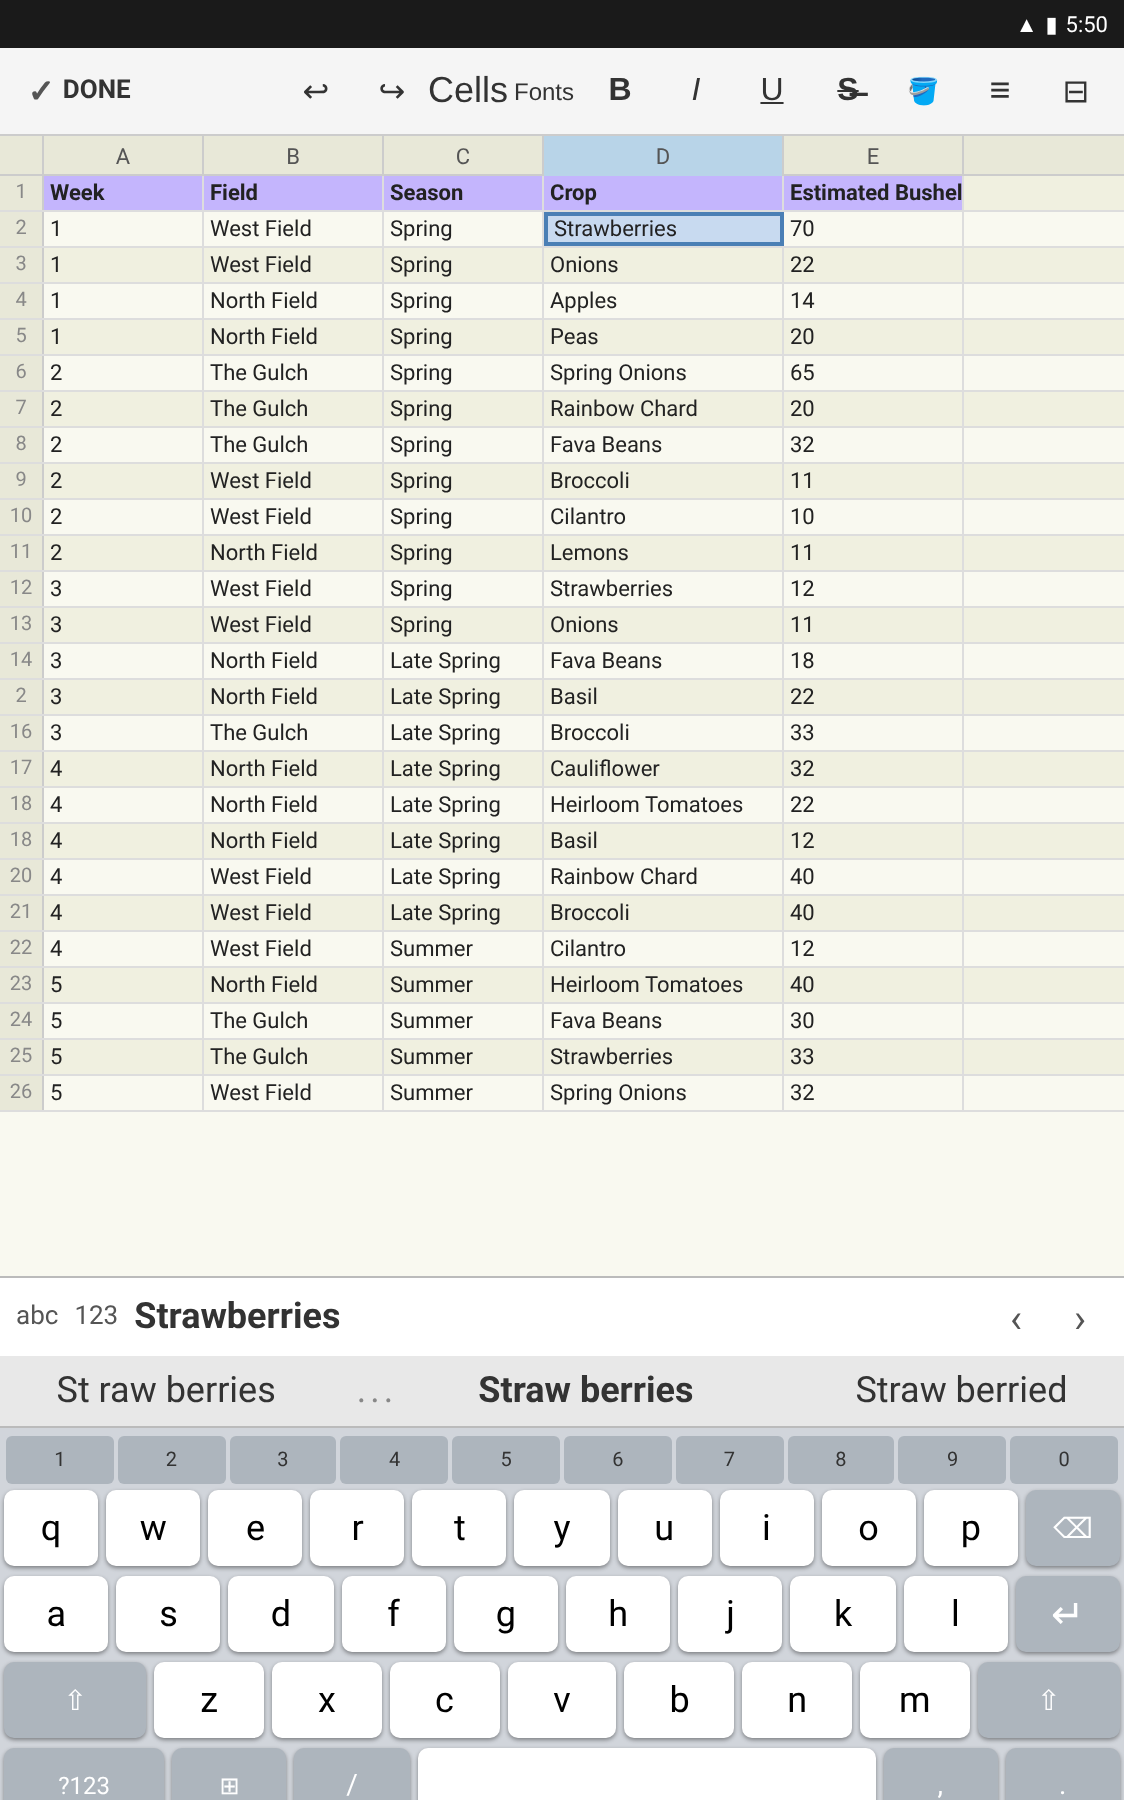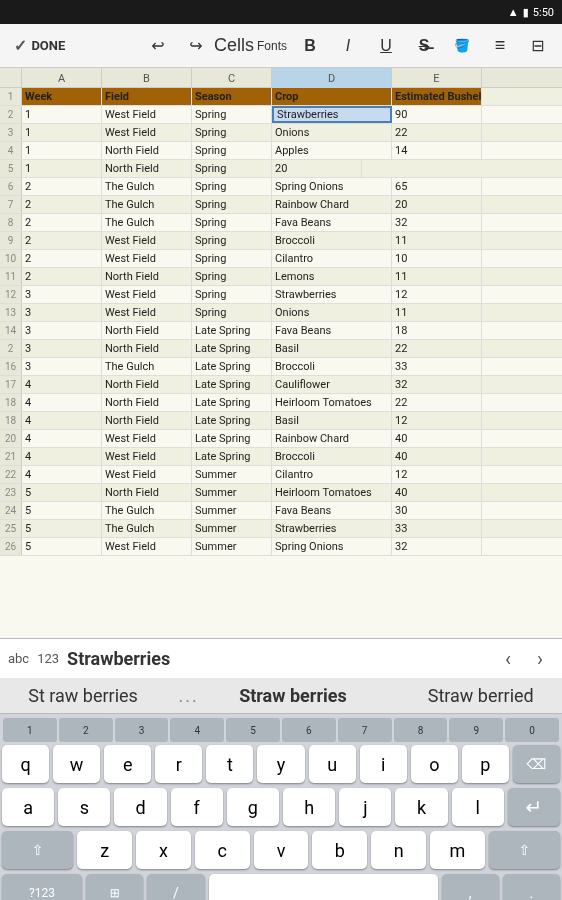--- a/index.html
+++ b/index.html
@@ -97,21 +97,21 @@
       font-size: 11px; color: #222;
       border-right: 1px solid #ddd;
       padding: 0 3px;
       overflow: hidden; white-space: nowrap;
     }
     .cell.col-a { width: 80px; min-width: 80px; }
     .cell.col-b { width: 90px; min-width: 90px; }
     .cell.col-c { width: 80px; min-width: 80px; }
     .cell.col-d { width: 120px; min-width: 120px; }
     .cell.col-e { width: 90px; min-width: 90px; }
-    .cell.header-cell { font-weight: bold; background: #a16207; }
+    .cell.header-cell { font-weight: bold; background: #c4b5fd; }
 
     
     .input-bar {
       height: 40px;
       background: #fff;
       border-top: 1px solid #bbb;
       display: flex;
       align-items: center;
       padding: 0 8px;
       gap: 8px;
@@ -248,21 +248,21 @@
     <div class="cell col-e header-cell">Estimated Bushels</div>
   </div>
 
   <div id="data-rows-container">
       <div class="data-row">
         <div class="row-num">2</div>
         <div class="cell col-a">1</div>
         <div class="cell col-b">West Field</div>
         <div class="cell col-c">Spring</div>
         <div class="cell col-d" style="background: rgb(200, 218, 240); border: 2px solid rgb(74, 127, 181);">Strawberries</div>
-        <div class="cell col-e">90</div>
+        <div class="cell col-e">70</div>
       </div>
       <div class="data-row">
         <div class="row-num">3</div>
         <div class="cell col-a">1</div>
         <div class="cell col-b">West Field</div>
         <div class="cell col-c">Spring</div>
         <div class="cell col-d">Onions</div>
         <div class="cell col-e">22</div>
       </div>
       <div class="data-row">
@@ -271,20 +271,21 @@
         <div class="cell col-b">North Field</div>
         <div class="cell col-c">Spring</div>
         <div class="cell col-d">Apples</div>
         <div class="cell col-e">14</div>
       </div>
       <div class="data-row">
         <div class="row-num">5</div>
         <div class="cell col-a">1</div>
         <div class="cell col-b">North Field</div>
         <div class="cell col-c">Spring</div>
+        <div class="cell col-d">Peas</div>
         <div class="cell col-e">20</div>
       </div>
       <div class="data-row">
         <div class="row-num">6</div>
         <div class="cell col-a">2</div>
         <div class="cell col-b">The Gulch</div>
         <div class="cell col-c">Spring</div>
         <div class="cell col-d">Spring Onions</div>
         <div class="cell col-e">65</div>
       </div>

